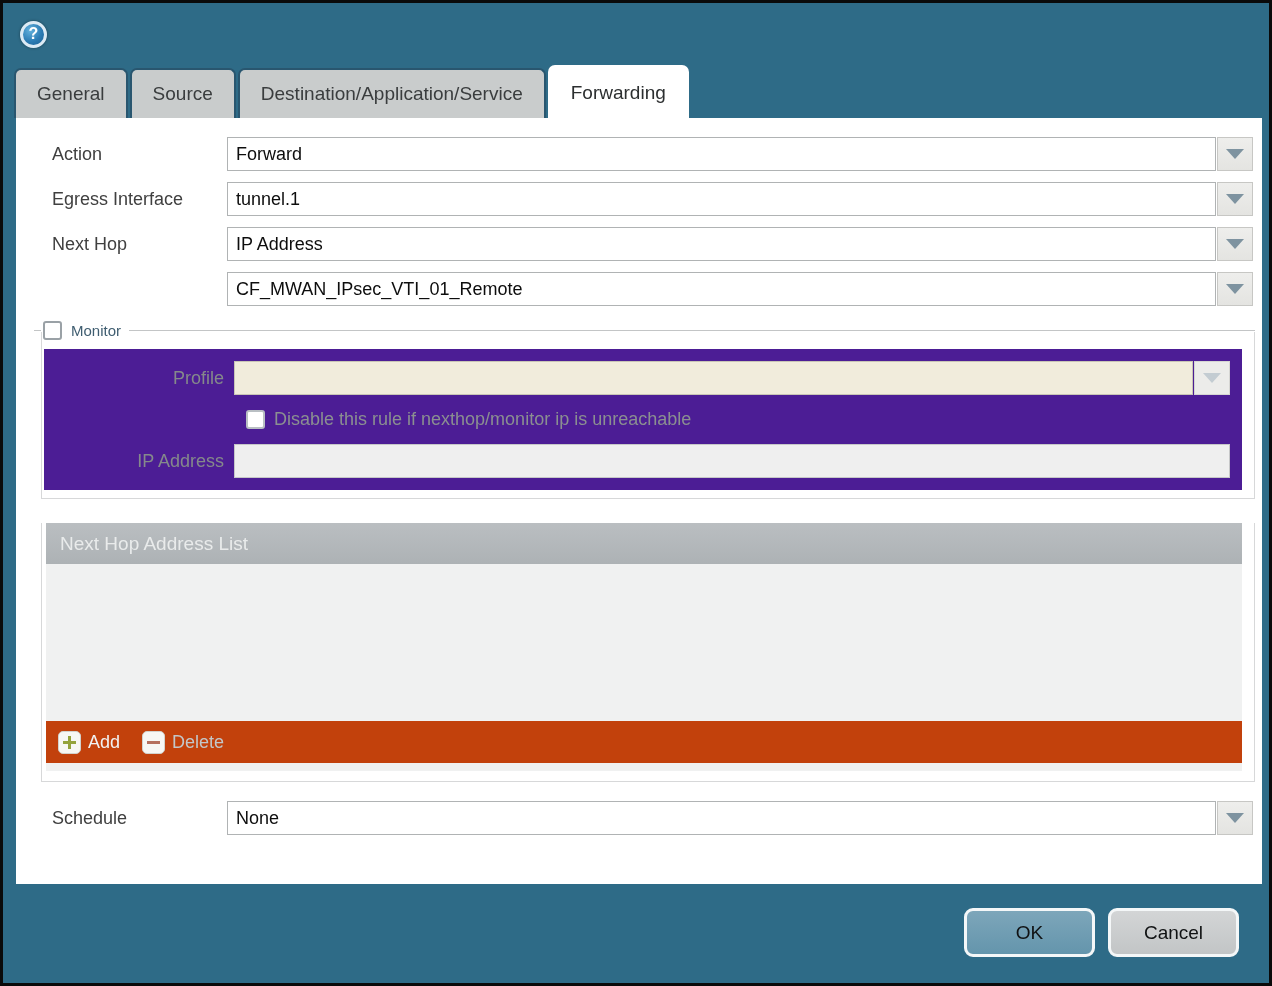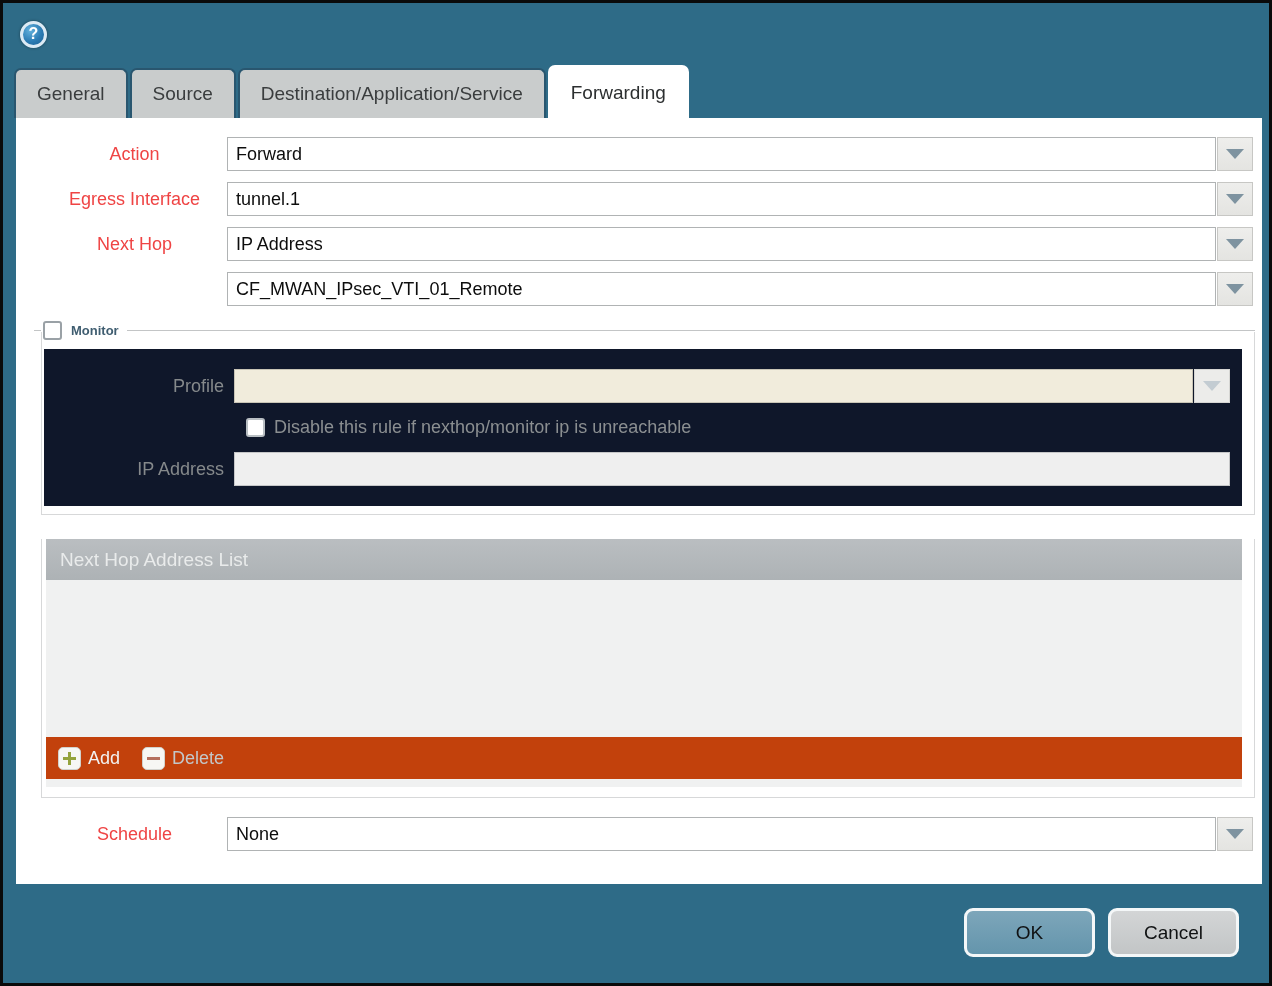--- a/index.html
+++ b/index.html
@@ -71,24 +71,24 @@
     width:1246px; height:766px;
     background:#ffffff;
     padding-top:19px;
   }
   .form-row {
     display:flex; align-items:center;
     margin:0 9px 11px 0;
   }
   .form-label {
     flex:0 0 211px;
-    text-align:center;
+    text-align:left;
     padding-right:10px;
     font-size:18px;
-    color:#ef4444;
+    color:#404040;
     white-space:nowrap;
     padding-left:36px;
   }
   .field {
     flex:1; height:34px;
     background:#fff;
     border:1px solid #b0b3b4;
     font-size:18px; color:#0d0d0d;
     display:flex; align-items:center;
     padding:0 8px;
@@ -128,28 +128,28 @@
   .checkbox {
     width:19px; height:19px;
     background:#fff;
     border:2px solid #9aa1a6;
     border-radius:3px;
     margin:0 9px 0 2px;
     flex:0 0 auto;
     cursor:pointer;
   }
   .legend-text {
-    font-size:13px; font-weight:bold;
+    font-size:15px; font-weight:normal;
     color:#3f5d70;
     white-space:nowrap;
   }
   .group-inner {
-    background:#0f172a;
+    background:#4c1d95;
     margin:2px 12px 8px 2px;
-    padding:20px 0;
+    padding:12px 0;
   }
   .group-row {
     display:flex; align-items:center;
     margin-bottom:14px;
   }
   .group-row:last-child { margin-bottom:0; }
   .group-label {
     flex:0 0 190px;
     text-align:right;
     padding-right:10px;

